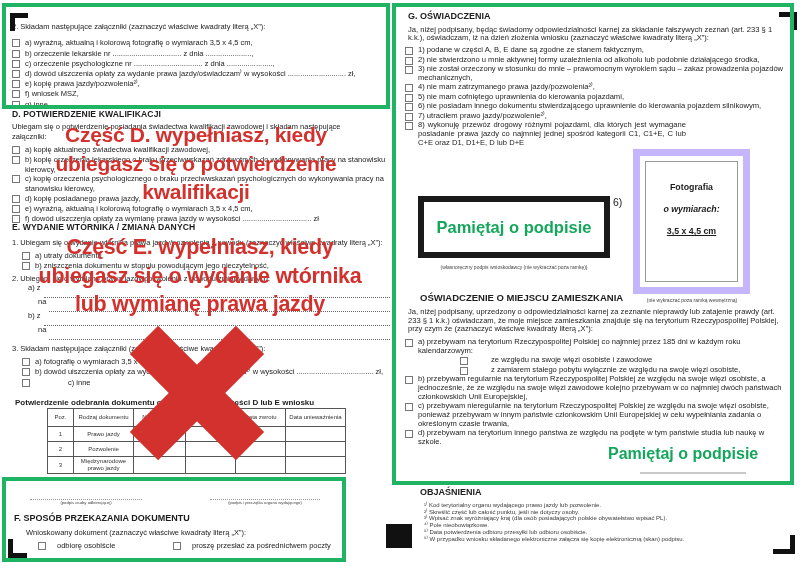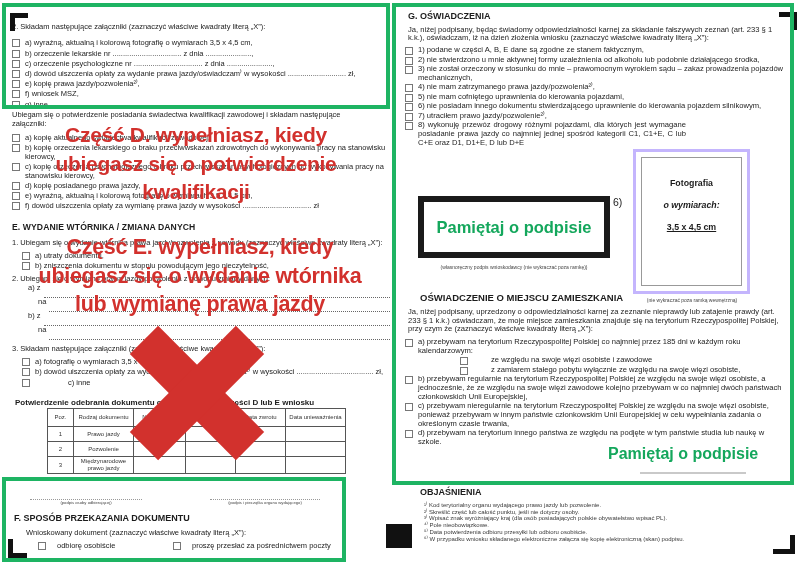--- a/index.html
+++ b/index.html
@@ -89,20 +89,21 @@
         </div>
 
         <div class="row nw" style="height:10.2px;">
           <span class="cb"></span>
           <span class="nw" style="flex:1;">g) inne .....................................................................................................................................................................................</span>
         </div>
       </div>
   </div>
 
   <div class="abs lp" style="left:12px;top:110px;width:376px;z-index:2;">
+    <div class="ltitle" style="margin-bottom:3px;">D. POTWIERDZENIE KWALIFIKACJI</div>
     <div style="width:362px;margin-bottom:4px;">Ubiegam się o potwierdzenie posiadania świadectwa kwalifikacji zawodowej i składam następujące załączniki:</div>
     <div>
 
         <div class="row" style="margin-bottom:.5px;">
           <span class="cb"></span>
           <span style="flex:1;">a) kopię aktualnego świadectwa kwalifikacji zawodowej,</span>
         </div>
 
         <div class="row" style="margin-bottom:.5px;">
           <span class="cb"></span>
@@ -307,21 +308,21 @@
         <span class="gtxt" style="flex: 0 0 auto; max-width: 268px; text-align: justify;">8) wykonuję przewóz drogowy różnymi pojazdami, dla których jest wymagane posiadanie prawa jazdy co najmniej jednej spośród kategorii C1, C1+E, C lub C+E oraz D1, D1+E, D lub D+E</span>
       </div>
     </div>
 
   <div class="abs" style="left:418px;top:196px;width:192px;height:62px;border:6px solid #1a1a1a;box-sizing:border-box;display:flex;align-items:center;justify-content:center;z-index:2;background:#fff;">
     <span class="green-txt" style="font-size:16.5px;">Pamiętaj o podpisie</span>
   </div>
   <div class="abs" style="left:613px;top:196px;font-size:10.5px;z-index:2;">6)</div>
   <div class="abs tinycap" style="left:408px;top:264px;width:212px;z-index:2;">(własnoręczny podpis wnioskodawcy (nie wykraczać poza ramkę))</div>
 
-  <div class="abs" style="left:633px;top:149px;width:117px;height:145px;border:3px solid #c4b5fd;box-sizing:border-box;background:#fff;z-index:2;">
+  <div class="abs" style="left:633px;top:149px;width:117px;height:145px;border:7px solid #c4b5fd;box-sizing:border-box;background:#fff;z-index:2;">
     <div style="position:absolute;left:5px;top:5px;right:5px;bottom:5px;border:1.5px solid #999;"></div>
     <div style="position:absolute;left:0;right:0;top:26px;text-align:center;font-size:8.8px;font-weight:bold;">
       <div>Fotografia</div>
       <div style="margin-top:12px;font-style:italic;">o wymiarach:</div>
       <div style="margin-top:12px;text-decoration:underline;">3,5 x 4,5 cm</div>
     </div>
   </div>
   <div class="abs tinycap" style="left:626px;top:297px;width:132px;z-index:2;">(nie wykraczać poza ramką wewnętrzną)</div>
 
   <div class="abs" style="left:420px;top:292px;font-size:9.5px;font-weight:bold;z-index:2;">OŚWIADCZENIE O MIEJSCU ZAMIESZKANIA</div>

